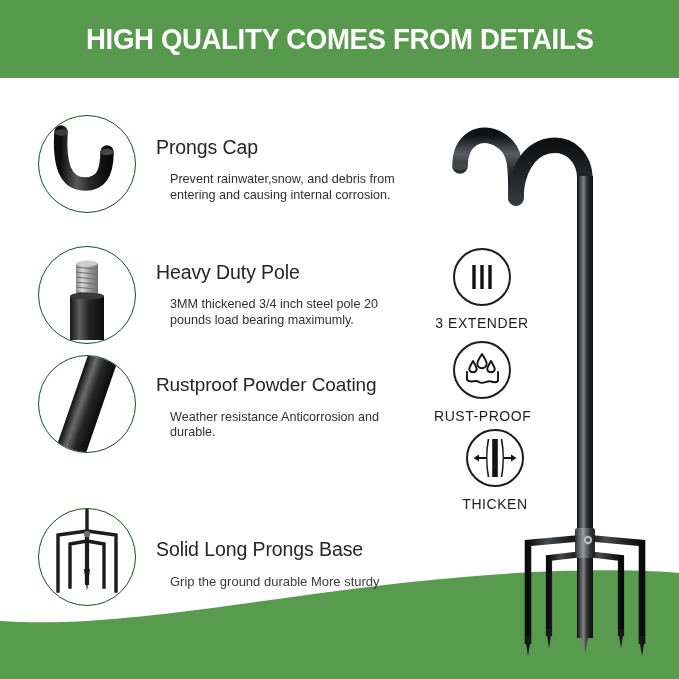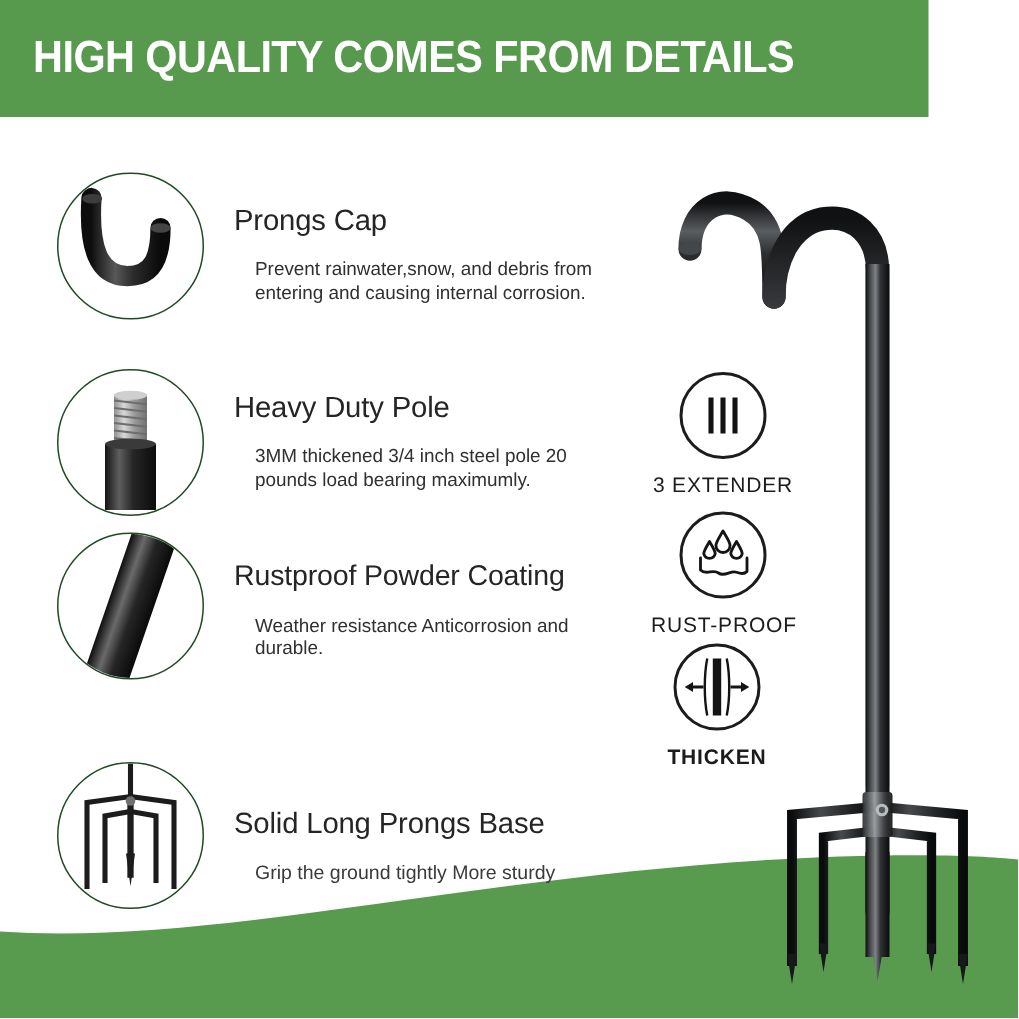--- a/index.html
+++ b/index.html
@@ -13,25 +13,26 @@
     height: 679px;
     background: #ffffff;
     overflow: hidden;
     font-family: "Liberation Sans", sans-serif;
   }
 
   
   #header-banner {
     position: absolute;
     left: 0; top: 0;
-    width: 619px;
+    width: 679px;
     height: 78px;
     background: #579a4e;
     display: flex;
     align-items: center;
+    justify-content: center;
   }
   #header-title {
     color: #ffffff;
     font-size: 30px;
     font-weight: bold;
     letter-spacing: -0.4px;
     transform: scaleX(0.92);
     white-space: nowrap;
     font-family: "Liberation Sans", sans-serif;
   }
@@ -118,21 +119,21 @@
   .badge-label {
     margin-top: 9px;
     font-size: 14px;
     letter-spacing: 0.55px;
     color: #1c1c1c;
     font-family: "Liberation Sans", sans-serif;
     white-space: nowrap;
   }
   #badge-0 { left: 434px; top: 248px; }
   #badge-1 { left: 434px; top: 341px; }
-  #badge-2 { left: 430px; top: 429px; font-weight: bold; }
+  #badge-2 { left: 447px; top: 429px; }
 
   
   #product-image {
     position: absolute;
     left: 420px;
     top: 88px;
     width: 259px;
     height: 580px;
     pointer-events: none;
   }
@@ -250,21 +251,21 @@
           <path d="M48,32 L65,35 L65,78"></path>
         </g>
 
         <path d="M45,60 L48,82 L51,60 Z" fill="#1c1c1c"></path>
 
         <circle cx="48" cy="25" r="3.2" fill="#6f6f6f"></circle>
       </svg>
     </div>
     <div class="feature-text">
       <p class="feature-title">Solid Long Prongs Base</p>
-      <p class="feature-desc">Grip the ground tightly More sturdy</p>
+      <p class="feature-desc">Grip the ground durable More sturdy</p>
     </div>
   </div>
 
   <div class="badge" id="badge-0">
     <div class="badge-circle">
       <svg width="54" height="54" viewBox="0 0 54 54">
         <g stroke="#141414" stroke-width="3.4" stroke-linecap="butt">
           <line x1="19" y1="15" x2="19" y2="39"></line>
           <line x1="27" y1="15" x2="27" y2="39"></line>
           <line x1="35" y1="15" x2="35" y2="39"></line>

